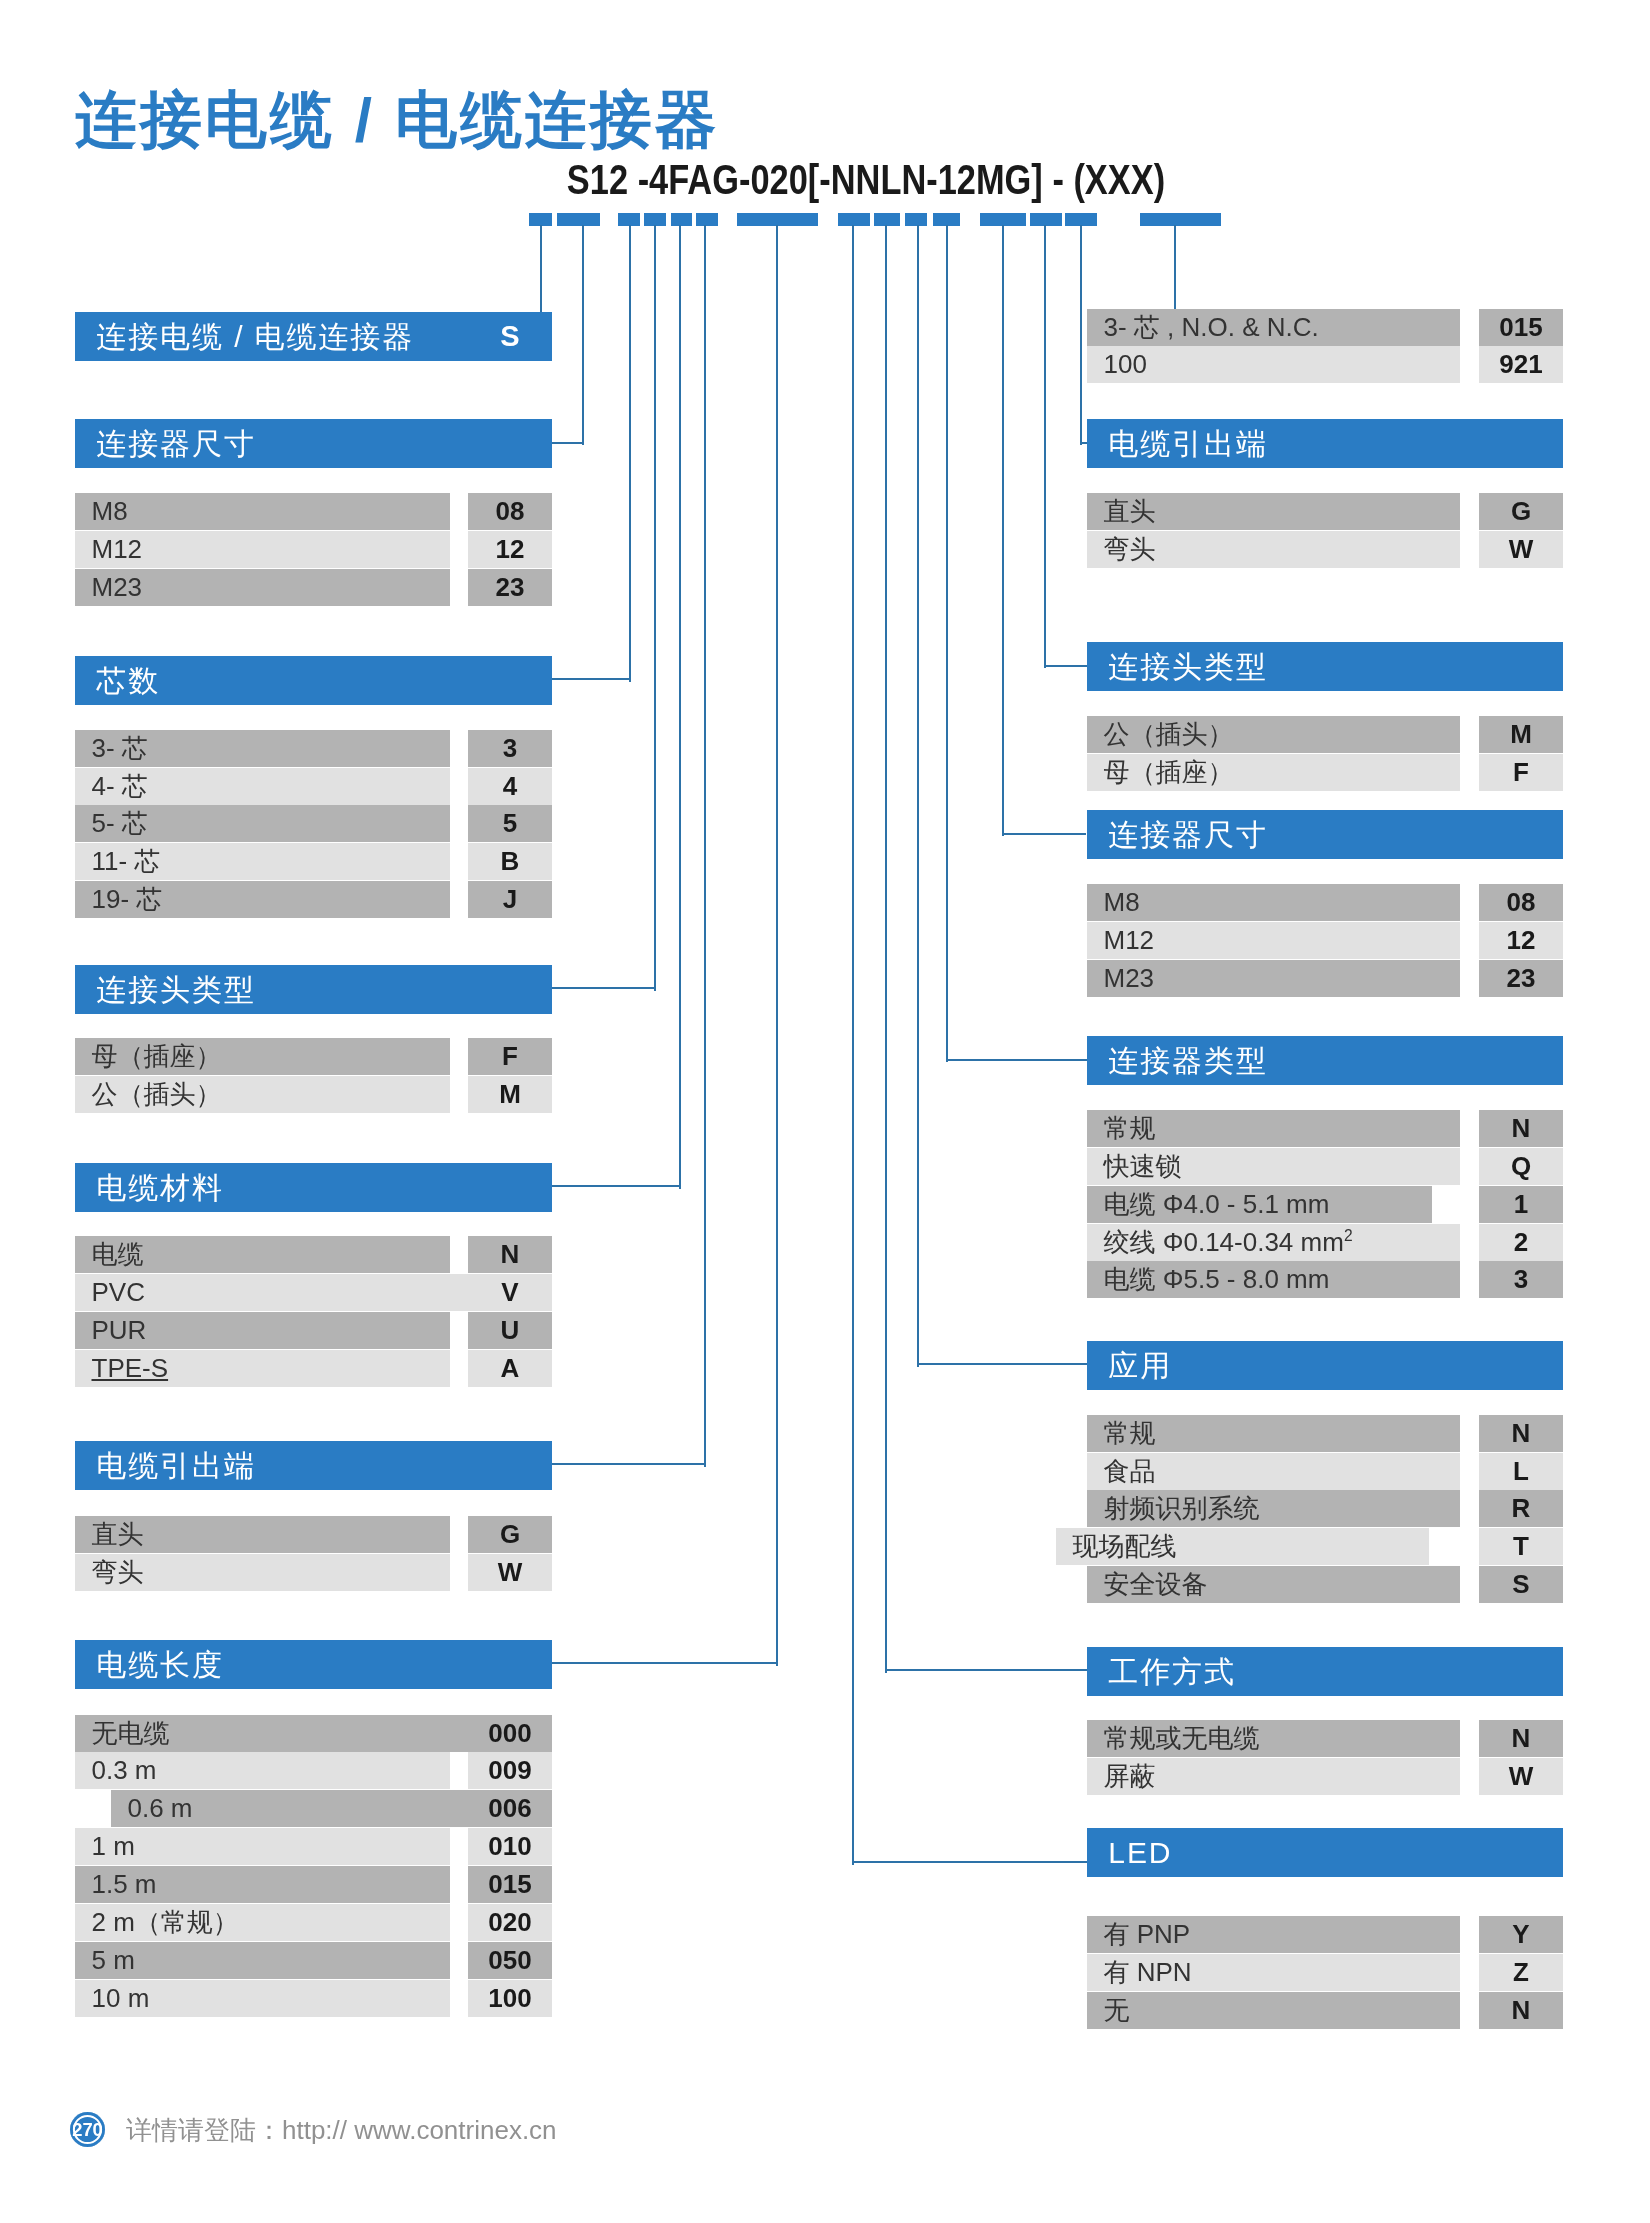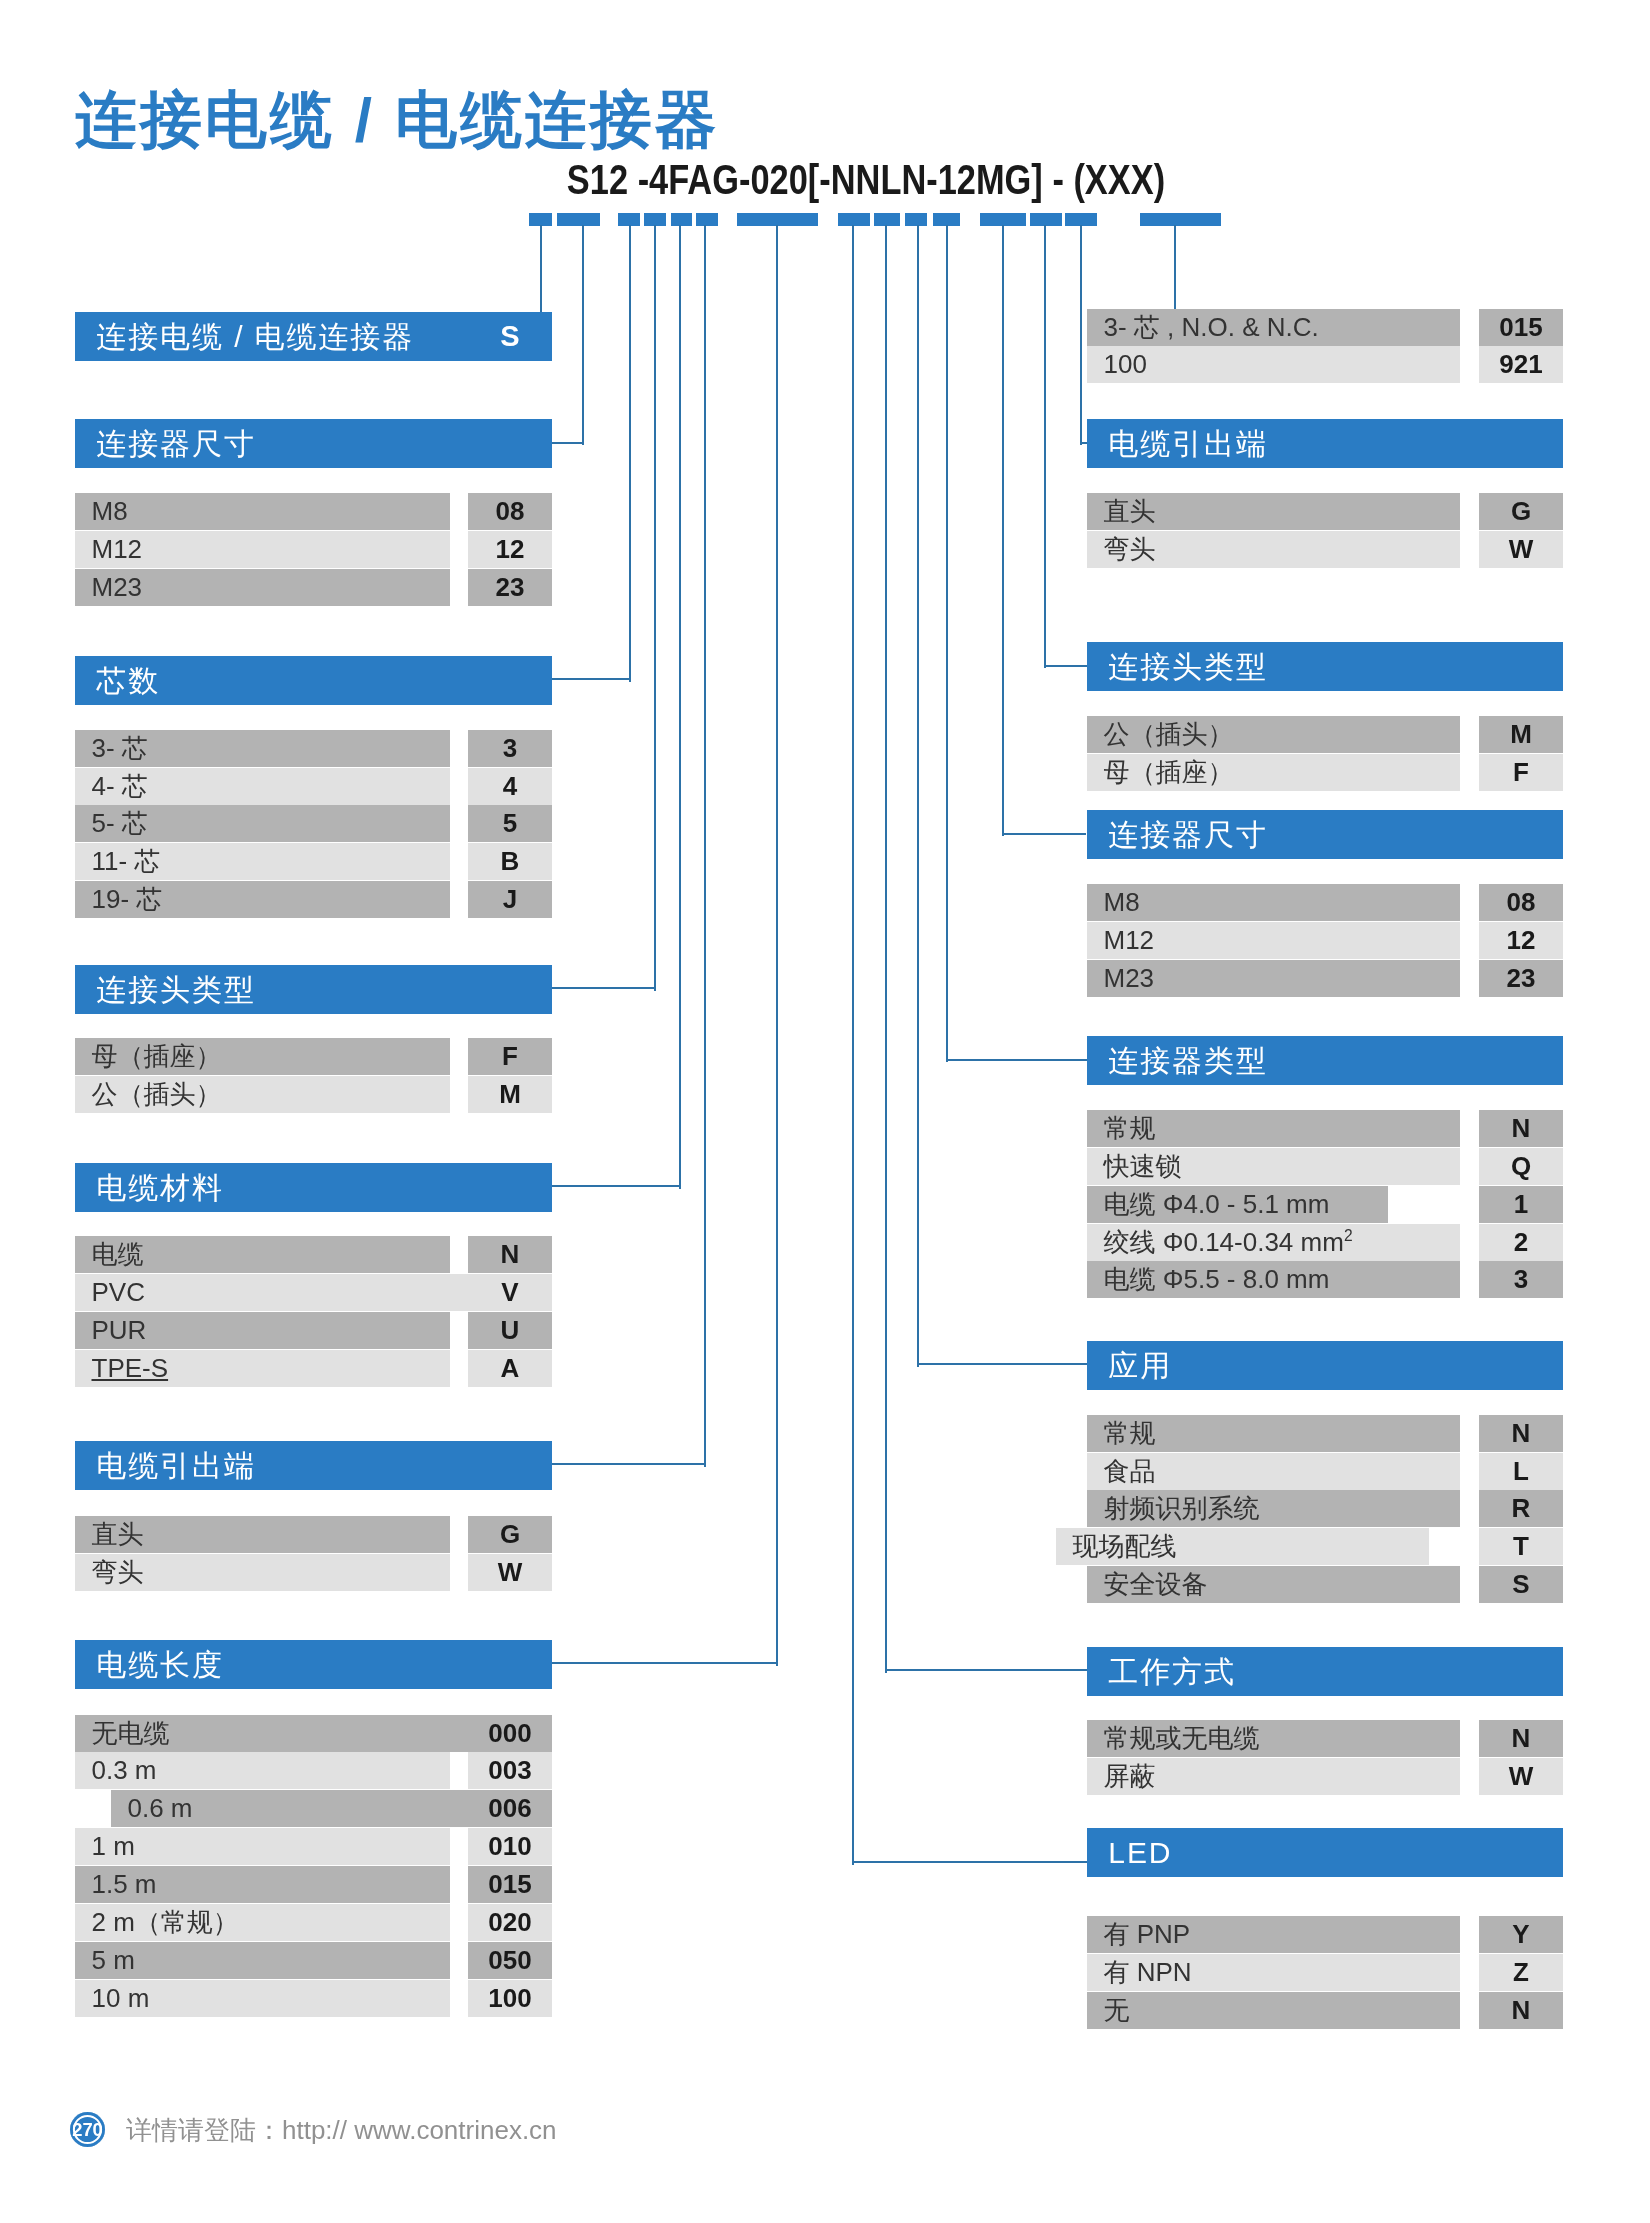--- a/index.html
+++ b/index.html
@@ -176,21 +176,21 @@
       <div class="row-label bg-dark" style="left: 75px; top: 1516px; width: 375px;">直头</div>
       <div class="row-code bg-dark" style="left: 468px; top: 1516px; width: 84px;">G</div>
       <div class="row-label bg-light" style="left: 75px; top: 1554px; width: 375px;">弯头</div>
       <div class="row-code bg-light" style="left: 468px; top: 1554px; width: 84px;">W</div>
       <div class="sec-header" style="left: 75px; top: 1640px; width: 477px;">
         <div class="t">电缆长度</div>
       </div>
       <div class="row-label bg-dark" style="left: 75px; top: 1715px; width: 436px;">无电缆</div>
       <div class="row-code bg-dark" style="left: 468px; top: 1715px; width: 84px;">000</div>
       <div class="row-label bg-light" style="left: 75px; top: 1752px; width: 375px;">0.3 m</div>
-      <div class="row-code bg-light" style="left: 468px; top: 1752px; width: 84px;">003</div>
+      <div class="row-code bg-light" style="left: 468px; top: 1752px; width: 84px;">009</div>
       <div class="row-label bg-dark" style="left: 75px; top: 1790px; width: 375px; margin-left: 36px;">0.6 m</div>
       <div class="row-code bg-dark" style="left: 468px; top: 1790px; width: 84px;">006</div>
       <div class="row-label bg-light" style="left: 75px; top: 1828px; width: 375px;">1 m</div>
       <div class="row-code bg-light" style="left: 468px; top: 1828px; width: 84px;">010</div>
       <div class="row-label bg-dark" style="left: 75px; top: 1866px; width: 375px;">1.5 m</div>
       <div class="row-code bg-dark" style="left: 468px; top: 1866px; width: 84px;">015</div>
       <div class="row-label bg-light" style="left: 75px; top: 1904px; width: 375px;">2 m（常规）</div>
       <div class="row-code bg-light" style="left: 468px; top: 1904px; width: 84px;">020</div>
       <div class="row-label bg-dark" style="left: 75px; top: 1942px; width: 375px;">5 m</div>
       <div class="row-code bg-dark" style="left: 468px; top: 1942px; width: 84px;">050</div>
@@ -223,21 +223,21 @@
       <div class="row-code bg-light" style="left: 1479px; top: 922px; width: 84px;">12</div>
       <div class="row-label bg-dark" style="left: 1087px; top: 960px; width: 373px;">M23</div>
       <div class="row-code bg-dark" style="left: 1479px; top: 960px; width: 84px;">23</div>
       <div class="sec-header" style="left: 1087px; top: 1036px; width: 476px;">
         <div class="t">连接器类型</div>
       </div>
       <div class="row-label bg-dark" style="left: 1087px; top: 1110px; width: 373px;">常规</div>
       <div class="row-code bg-dark" style="left: 1479px; top: 1110px; width: 84px;">N</div>
       <div class="row-label bg-light" style="left: 1087px; top: 1148px; width: 373px;">快速锁</div>
       <div class="row-code bg-light" style="left: 1479px; top: 1148px; width: 84px;">Q</div>
-      <div class="row-label bg-dark" style="left: 1087px; top: 1186px; width: 301px;">电缆 Φ4.0 - 5.1 mm</div>
+      <div class="row-label bg-dark" style="left: 1087px; top: 1186px; width: 345px;">电缆 Φ4.0 - 5.1 mm</div>
       <div class="row-code bg-dark" style="left: 1479px; top: 1186px; width: 84px;">1</div>
       <div class="row-label bg-light" style="left: 1087px; top: 1224px; width: 373px;">绞线 Φ0.14-0.34 mm<sup>2</sup></div>
       <div class="row-code bg-light" style="left: 1479px; top: 1224px; width: 84px;">2</div>
       <div class="row-label bg-dark" style="left: 1087px; top: 1261px; width: 373px;">电缆 Φ5.5 - 8.0 mm</div>
       <div class="row-code bg-dark" style="left: 1479px; top: 1261px; width: 84px;">3</div>
       <div class="sec-header" style="left: 1087px; top: 1341px; width: 476px;">
         <div class="t">应用</div>
       </div>
       <div class="row-label bg-dark" style="left: 1087px; top: 1415px; width: 373px;">常规</div>
       <div class="row-code bg-dark" style="left: 1479px; top: 1415px; width: 84px;">N</div>

